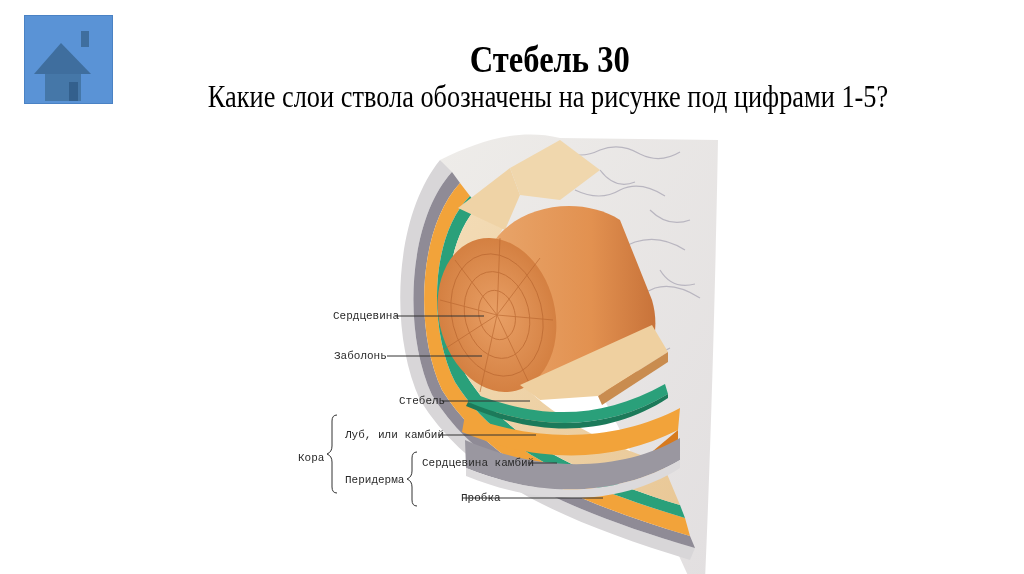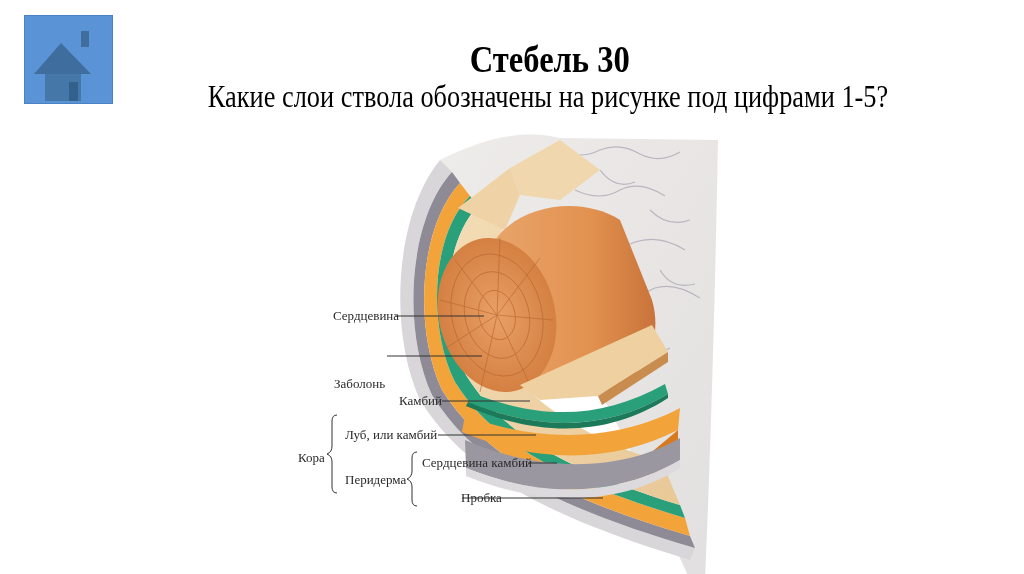--- a/index.html
+++ b/index.html
@@ -17,21 +17,21 @@
     font-family: "Liberation Serif", serif; font-weight: bold; font-size: 37px; color: #000;
     transform: scaleX(0.88); transform-origin: 548px 0;
   }
   .subtitle {
     position: absolute; left: 0; width: 1100px; top: 79px; text-align: center;
     font-family: "Liberation Serif", serif; font-size: 31px; color: #000;
     transform: scaleX(0.85); transform-origin: 537px 0;
   }
   .diagram { position: absolute; left: 0; top: 0; }
   .lbl {
-    position: absolute; font-family: Liberation Serif, serif; font-size: 13px;
+    position: absolute; font-family: Liberation Mono, monospace; font-size: 11px;
     color: #2a2a2a; white-space: nowrap; line-height: 12px;
   }
 </style>
 </head>
 <body>
 
 <div class="home-button">
   <svg width="89" height="89" viewBox="0 0 89 89">
     <rect x="56" y="15" width="8" height="16" fill="#3f6e9e"></rect>
     <polygon points="36,27 9,58 66,58" fill="#3f6e9e"></polygon>
@@ -117,19 +117,19 @@
     <line x1="462" y1="498" x2="603" y2="498"></line>
   </g>
 
   <g stroke="#333" stroke-width="1" fill="none">
     <path d="M337 415 q-5 0 -5 6 v25 q0 6 -5 8 q5 2 5 8 v25 q0 6 5 6"></path>
     <path d="M417 452 q-5 0 -5 6 v13 q0 6 -5 8 q5 2 5 8 v13 q0 6 5 6"></path>
   </g>
 </svg>
 
 <div class="lbl" style="left:333px; top:310px;">Сердцевина</div>
-<div class="lbl" style="left:334px; top:350px;margin-top:28px;">Заболонь</div>
-<div class="lbl" style="left:399px; top:395px;">Камбий</div>
+<div class="lbl" style="left:334px; top:350px;">Заболонь</div>
+<div class="lbl" style="left:399px; top:395px;">Стебель</div>
 <div class="lbl" style="left:345px; top:429px;">Луб, или камбий</div>
 <div class="lbl" style="left:298px; top:452px;text-align:right;">Кора</div>
 <div class="lbl" style="left:345px; top:474px;">Перидерма</div>
 <div class="lbl" style="left:422px; top:457px;">Сердцевина камбий</div>
 <div class="lbl" style="left:422px; top:492px;padding-left:39px;">Пробка</div>
 
 </body></html>

